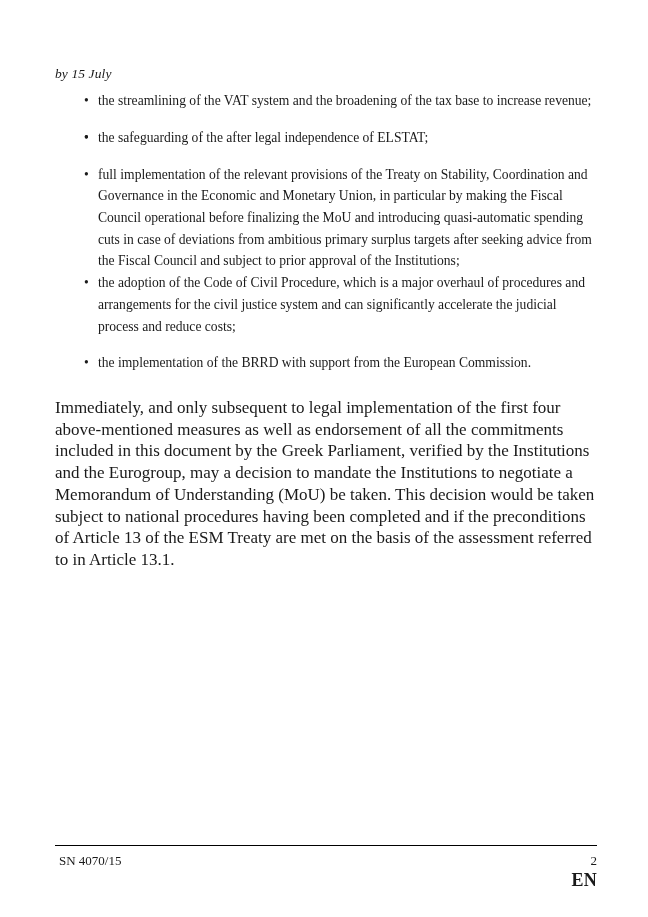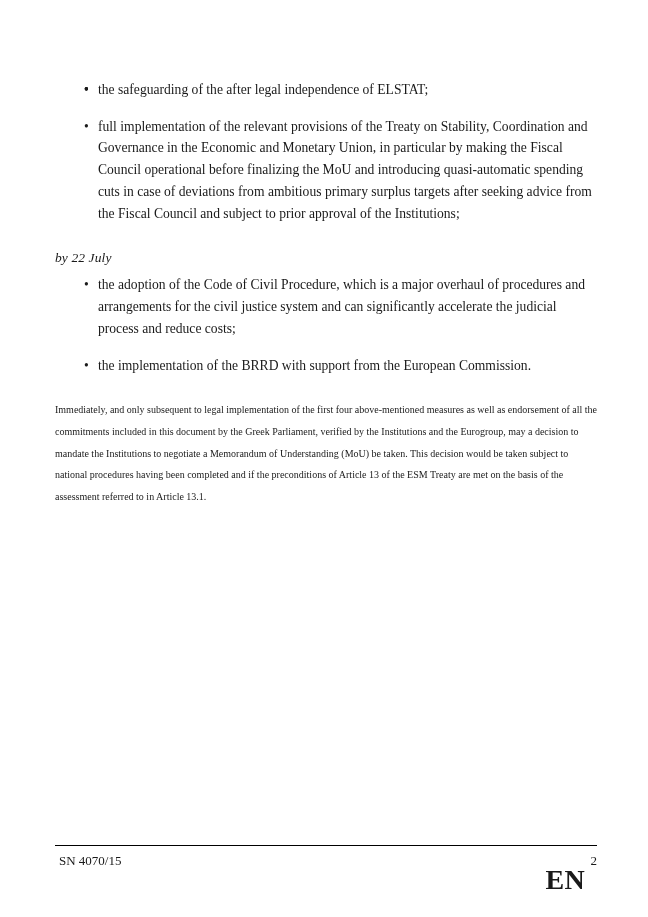--- a/index.html
+++ b/index.html
@@ -53,21 +53,21 @@
     left: 29px;
     top: 0;
     font-size: 13.6px;
     line-height: 21.7px;
   }
   .group {
     margin-top: 13px;
   }
   .closing {
     margin-top: 23px;
-    font-size: 10px;
+    font-size: 17px;
     line-height: 21.7px;
     text-align: left;
   }
   .footer-rule {
     position: absolute;
     left: 55px;
     top: 845px;
     width: 542px;
     height: 1px;
     background: #000000;
@@ -89,57 +89,58 @@
   .footer-page {
     position: absolute;
     right: 0;
     top: 0;
     font-size: 13px;
     line-height: 18px;
     text-align: right;
   }
   .footer-lang {
     position: absolute;
-    right: 12px;
+    right: 0;
     top: 15px;
-    font-size: 28px;
+    font-size: 18px;
     font-weight: bold;
     line-height: 26px;
     text-align: right;
     letter-spacing: 0.3px;
   }
 </style>
 </head>
 <body>
 
 <div class="page">
 
   <div class="content">
 
     <div class="section">
+      <p class="date-heading">by 15 July</p>
       <ul class="bullets">
         <li>
           <span class="dot">•</span>
+          <span> the streamlining of the VAT system and the broadening of the tax base to increase revenue;</span>
         </li>
         <li>
           <span class="dot">•</span>
         </li>
         <li>
           <span class="dot">•</span>
           <span>the safeguarding of the after legal independence of ELSTAT;</span>
         </li>
         <li>
           <span class="dot">•</span>
           <span>full implementation of the relevant provisions of the Treaty on Stability, Coordination and Governance in the Economic and Monetary Union, in particular by making the Fiscal Council operational before finalizing the MoU and introducing quasi-automatic spending cuts in case of deviations from ambitious primary surplus targets after seeking advice from the Fiscal Council and subject to prior approval of the Institutions;</span>
         </li>
       </ul>
     </div>
 
     <div class="section">
-      <p class="date-heading second">by 22 July</p>
       <ul class="bullets group">
         <li>
           <span class="dot">•</span>
           <span>the adoption of the Code of Civil Procedure, which is a major overhaul of procedures and arrangements for the civil justice system and can significantly accelerate the judicial process and reduce costs;</span>
         </li>
         <li>
           <span class="dot">•</span>
           <span>the implementation of the BRRD with support from the European Commission.</span>
         </li>
       </ul>

